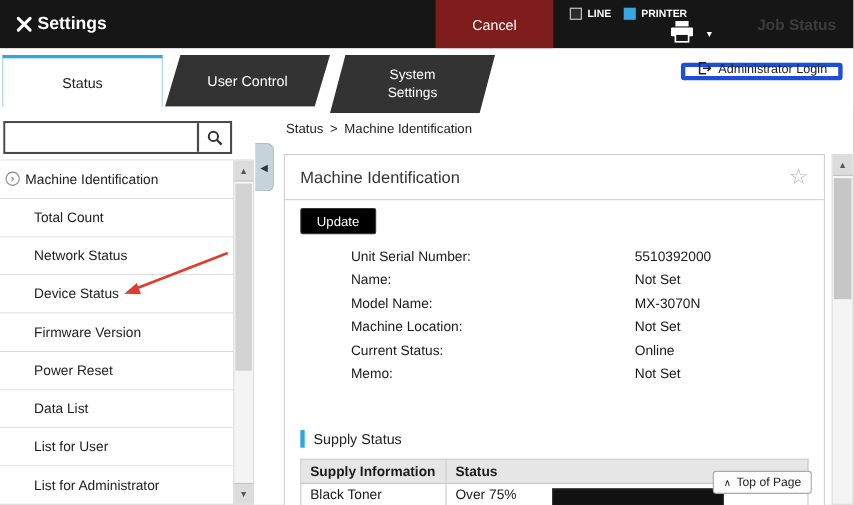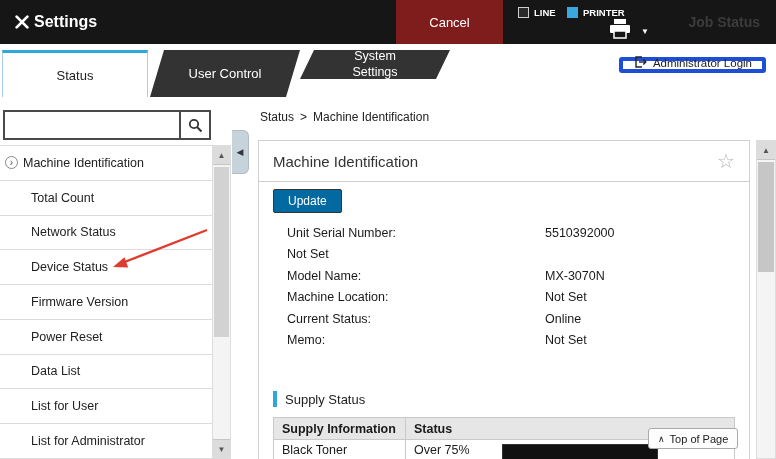--- a/index.html
+++ b/index.html
@@ -25,21 +25,21 @@
                 color:#3c3c3c; font-size:14px; font-weight:bold;margin-left:20px; }
 
   
   .tabbar { position:absolute; left:0; top:44px; width:776px; height:53px; background:#fff; }
   .tab { display:flex; align-items:center; justify-content:center; font-size:13px; cursor:pointer; }
   .tab-status { position:absolute; left:2px; top:6px; width:146px; height:47px; background:#fff;
                 color:#222; border:1px solid #a8cfe4; border-top:3px solid #2ea7dc; border-bottom:none; }
   .tab-dark { background:#333; color:#fff;
               clip-path:polygon(14px 0, 100% 0, calc(100% - 14px) 100%, 0 100%); }
   .tab-user { position:absolute; left:150px; top:6px; width:150px; height:47px; }
-  .tab-system { position:absolute; left:300px; top:6px; width:150px; height:29px; font-size:12.5px;
+  .tab-system { position:absolute; left:300px; top:6px; width:150px; height:53px; font-size:12.5px;
                 line-height:1.25; text-align:center; }
   .tab-system .tab-label { width:76px; }
   .admin-btn { position:absolute; right:10px; top:13px; height:16px; padding:0 10px;
                background:#fff; border:4px solid #1d4ed8; border-radius:3px; display:flex;
                align-items:flex-end; gap:6px; font-size:11.5px; color:#222; font-family:inherit; cursor:pointer; }
 
   
   .search-box { position:absolute; left:3px; top:110px; width:208px; height:30px;
                 border:2px solid #4a4a4a; background:#fff; display:flex; }
   .search-input { flex:1; border:none; outline:none; font-size:13px; padding:0 6px; font-family:inherit; min-width:0; }
@@ -73,25 +73,25 @@
   
   .breadcrumb { position:absolute; left:260px; top:110px; font-size:12px; color:#222;
                 display:flex; gap:6px; }
   .breadcrumb .crumb-link { cursor:pointer; }
   .panel { position:absolute; left:258px; top:140px; width:492px; height:319px;
            border:1px solid #d0d0d0; border-bottom:none; background:#fff; }
   .panel-header { height:41px; border-bottom:1px solid #d0d0d0; display:flex; align-items:center;
                   padding:0 14px; font-size:15px; color:#333; }
   .star-icon { margin-left:auto; font-size:20px; color:#b5b5b5; cursor:pointer; line-height:1; }
   .panel-body { padding:7px 14px 0 14px; }
-  .update-btn { background:#0369a1; color:#fff; font-size:12px; padding:4px 14px; border:1px solid #333;
+  .update-btn { background:#000000; color:#fff; font-size:12px; padding:4px 14px; border:1px solid #333;
                 border-radius:2px; font-family:inherit; cursor:pointer; margin-bottom:9px; }
   .field-row { display:flex; height:21.5px; align-items:center; font-size:12.5px; color:#1a1a1a;
                padding-left:14px; }
-  .field-label { width:258px; }
+  .field-label { width:258px;margin-left:32px; }
   .section-title { display:flex; align-items:center; gap:8px; font-weight:normal; font-size:13px;
                    color:#222; margin:40px 0 10px 0; }
   .blue-bar { width:4px; height:16px; background:#2ea7dc; }
   table.supply { width:100%; border-collapse:collapse; font-size:12.5px; color:#1a1a1a; }
   table.supply th, table.supply td { border:1px solid #c9c9c9; text-align:left; padding:3px 8px; }
   table.supply th { background:#e6e6e6; font-weight:bold; height:22px; }
   th.col-info { width:132px; }
   td.row-cell { height:34px; vertical-align:top; padding-top:5px; }
   .status-cell-inner { display:flex; align-items:flex-start; }
   .status-text { width:88px; }
@@ -225,20 +225,21 @@
       <span class="star-icon">☆</span>
     </div>
     <div class="panel-body">
       <button class="update-btn">Update</button>
 
       <div class="field-row">
         <span class="field-label">Unit Serial Number:</span>
         <span class="field-value">5510392000</span>
       </div>
       <div class="field-row">
+        <span class="field-label">Name:</span>
         <span class="field-value">Not Set</span>
       </div>
       <div class="field-row">
         <span class="field-label">Model Name:</span>
         <span class="field-value">MX-3070N</span>
       </div>
       <div class="field-row">
         <span class="field-label">Machine Location:</span>
         <span class="field-value">Not Set</span>
       </div>

